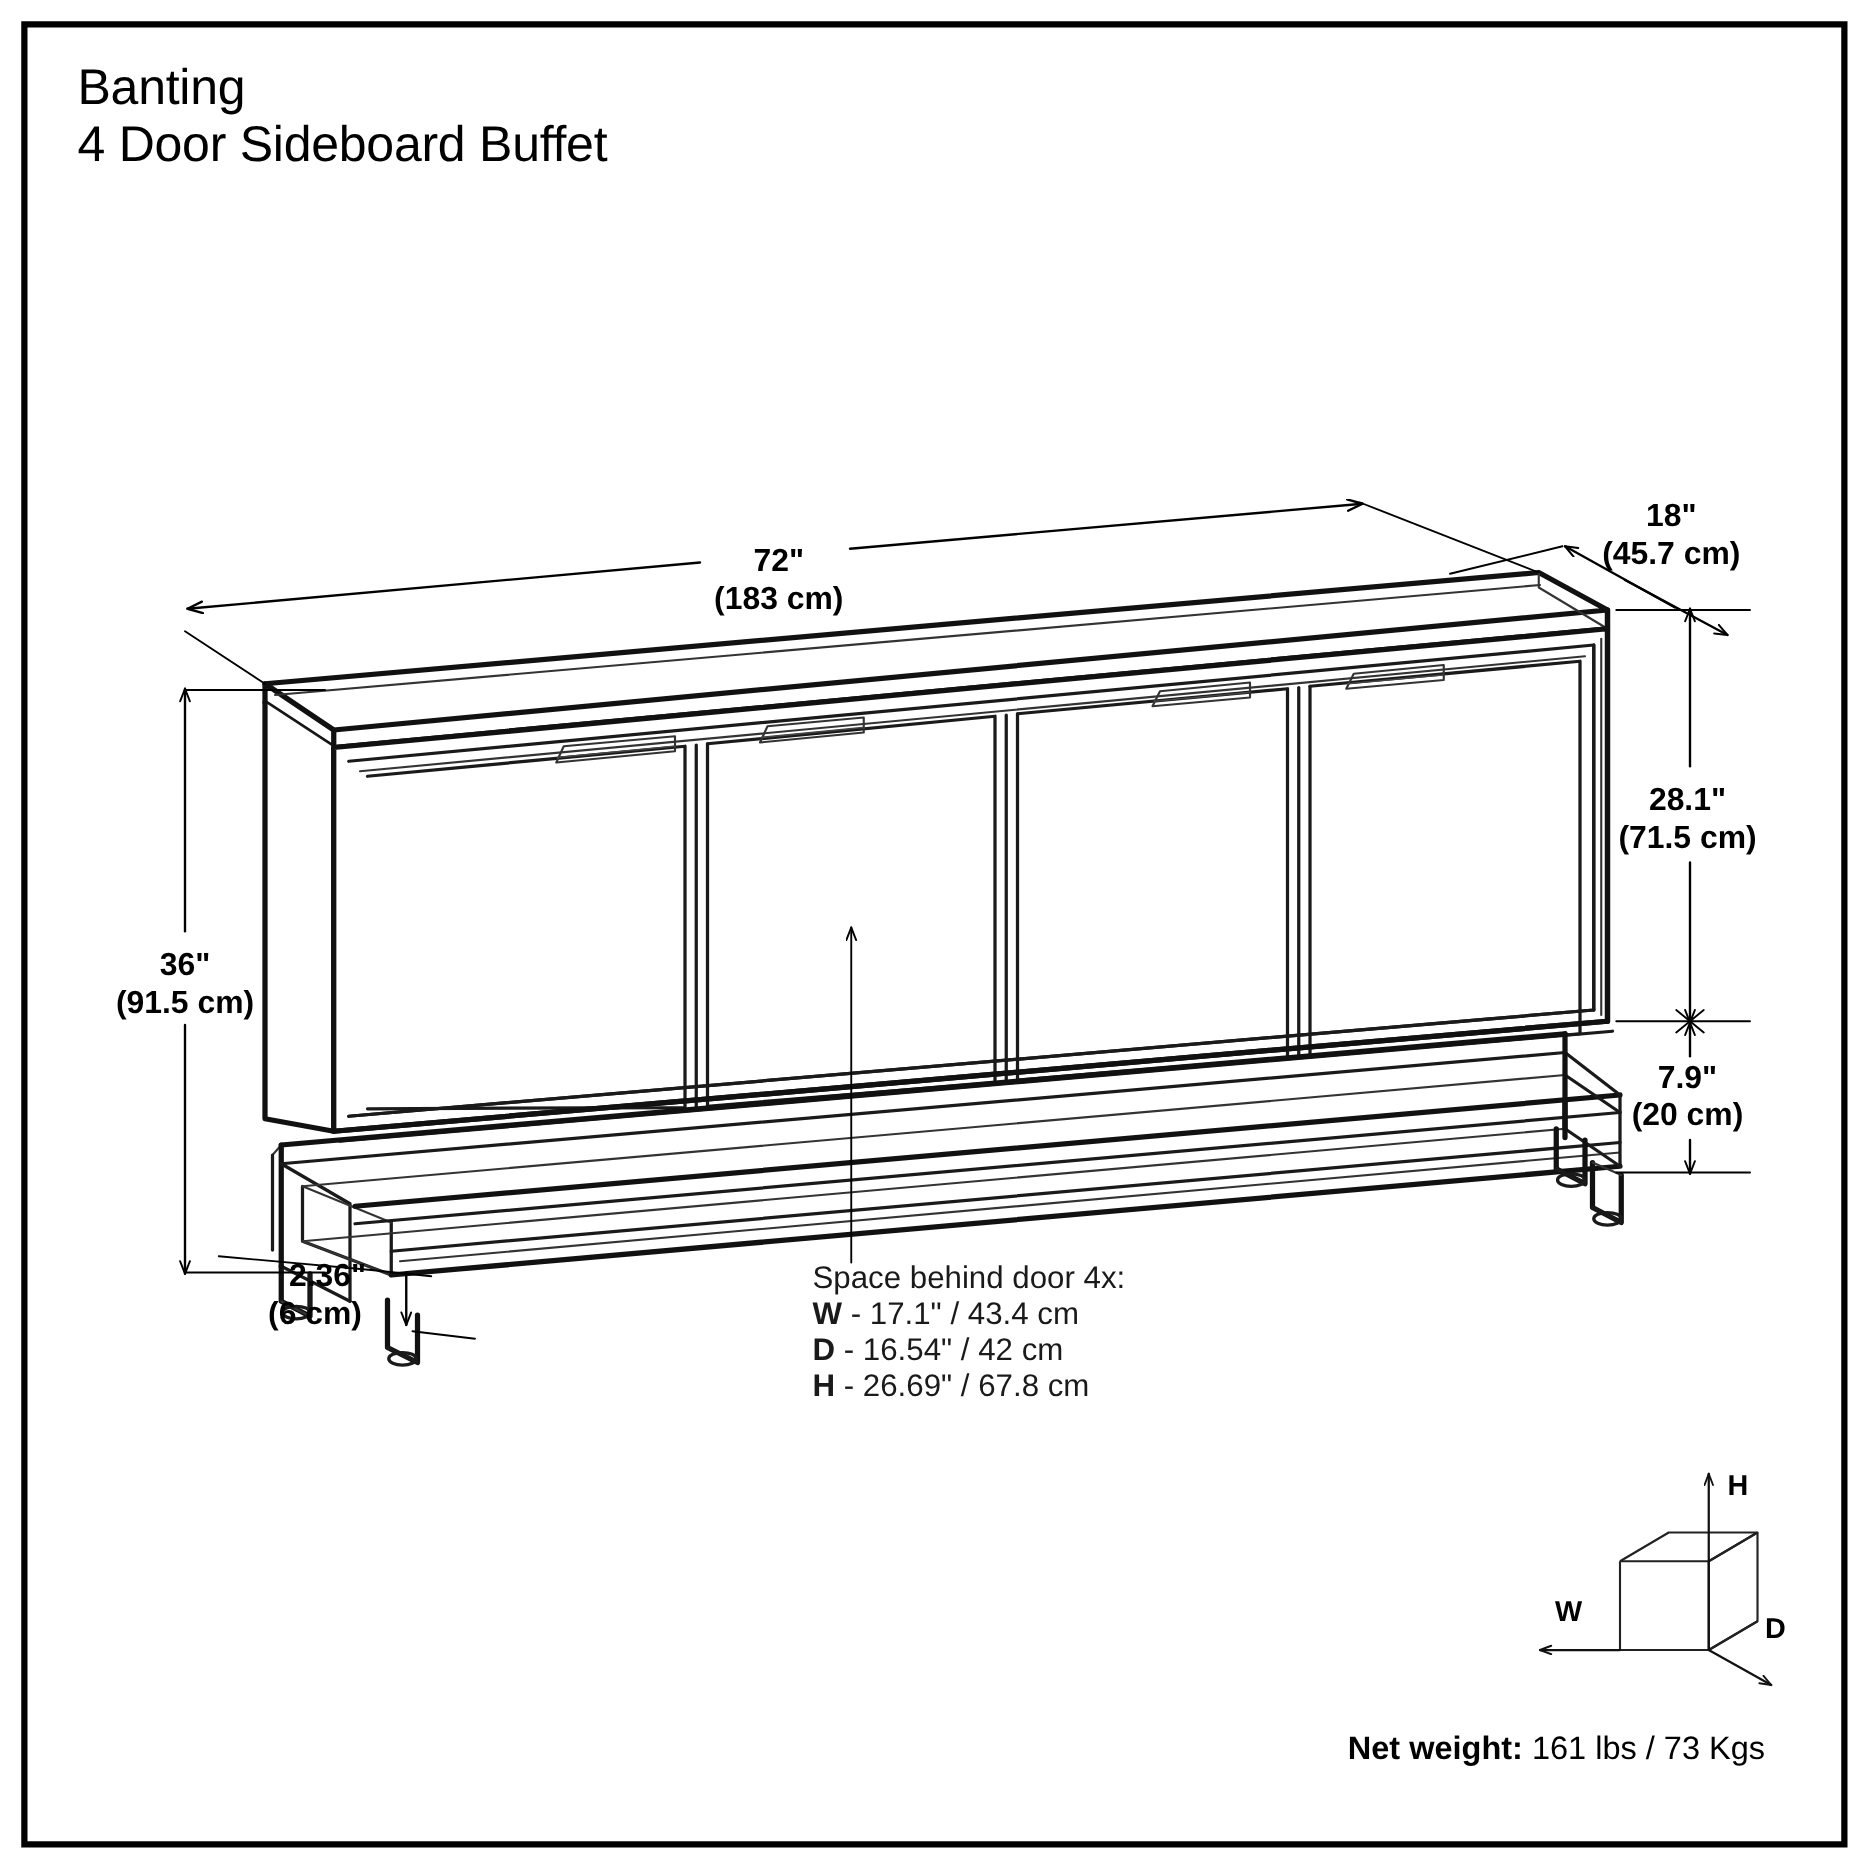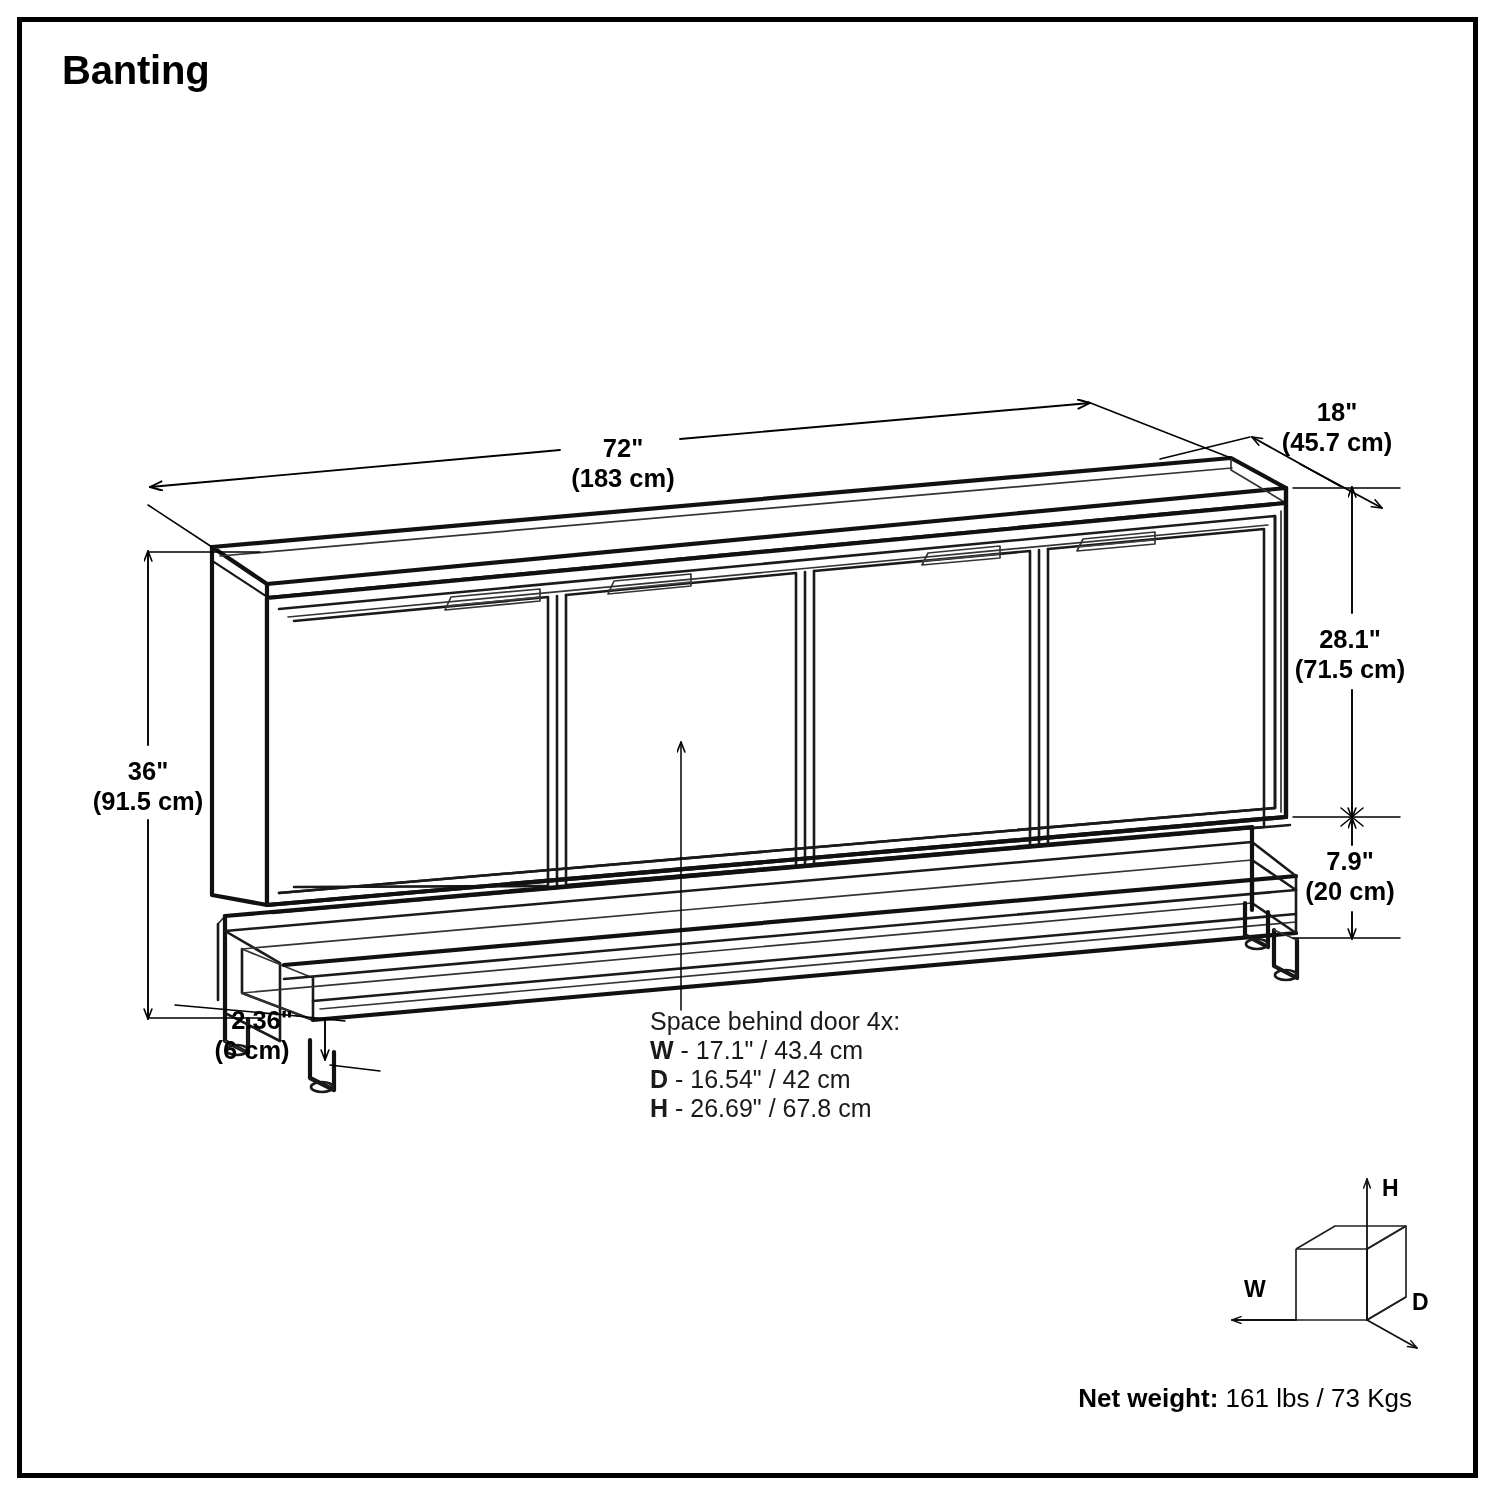--- a/index.html
+++ b/index.html
@@ -26,21 +26,21 @@
     box-sizing: border-box;
   }
   #title-block {
     position: absolute;
     left: 62px;
     top: 47px;
     line-height: 1.16;
   }
   #title-block .tline {
     font-size: 40px;
-    font-weight: bold;
+    font-weight: normal;
     letter-spacing: -0.2px;
     white-space: nowrap;
   }
   svg#drawing {
     position: absolute;
     left: 0;
     top: 0;
     width: 1500px;
     height: 1500px;
   }
@@ -81,20 +81,21 @@
 </style>
 </head>
 <body>
 
 <div id="page">
 
   <div id="border-frame"></div>
 
   <div id="title-block">
     <div class="tline">Banting</div>
+    <div class="tline">4 Door Sideboard Buffet</div>
   </div>
 
   <svg id="drawing" viewBox="0 0 1500 1500">
     <defs>
       <marker id="arrHead" markerWidth="16" markerHeight="16" refX="13" refY="5" orient="auto" markerUnits="userSpaceOnUse">
         <path d="M13,5 L1,0.4 M13,5 L1,9.6" fill="none" stroke="#000000" stroke-width="1.9" stroke-linecap="round"></path>
       </marker>
       <marker id="arrHeadSm" markerWidth="14" markerHeight="14" refX="11" refY="4.5" orient="auto" markerUnits="userSpaceOnUse">
         <path d="M11,4.5 L1,0.6 M11,4.5 L1,8.4" fill="none" stroke="#000000" stroke-width="1.6" stroke-linecap="round"></path>
       </marker>

